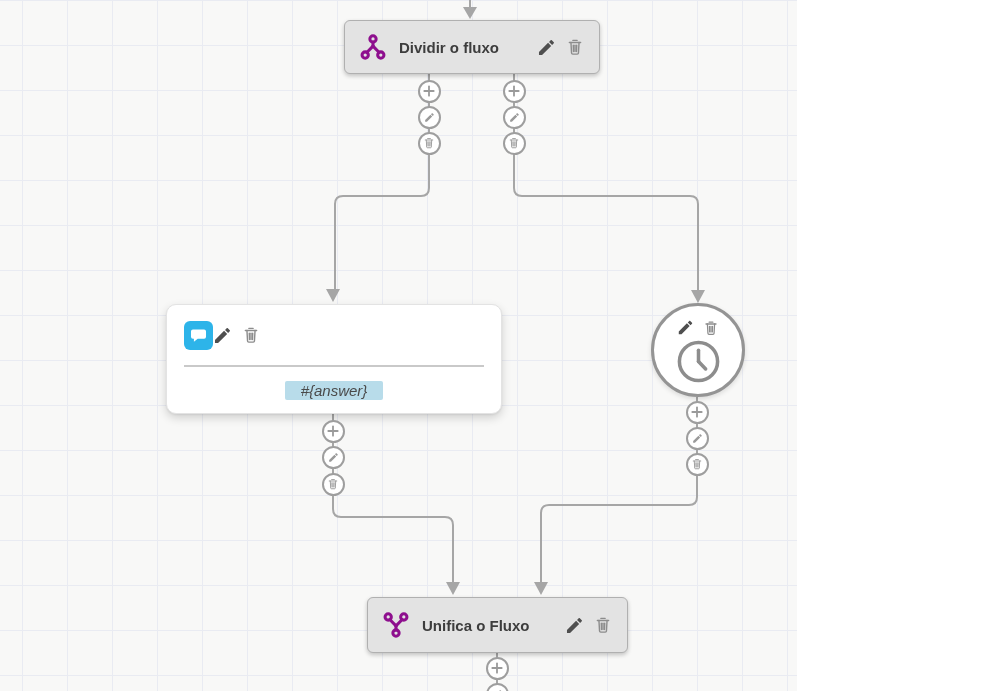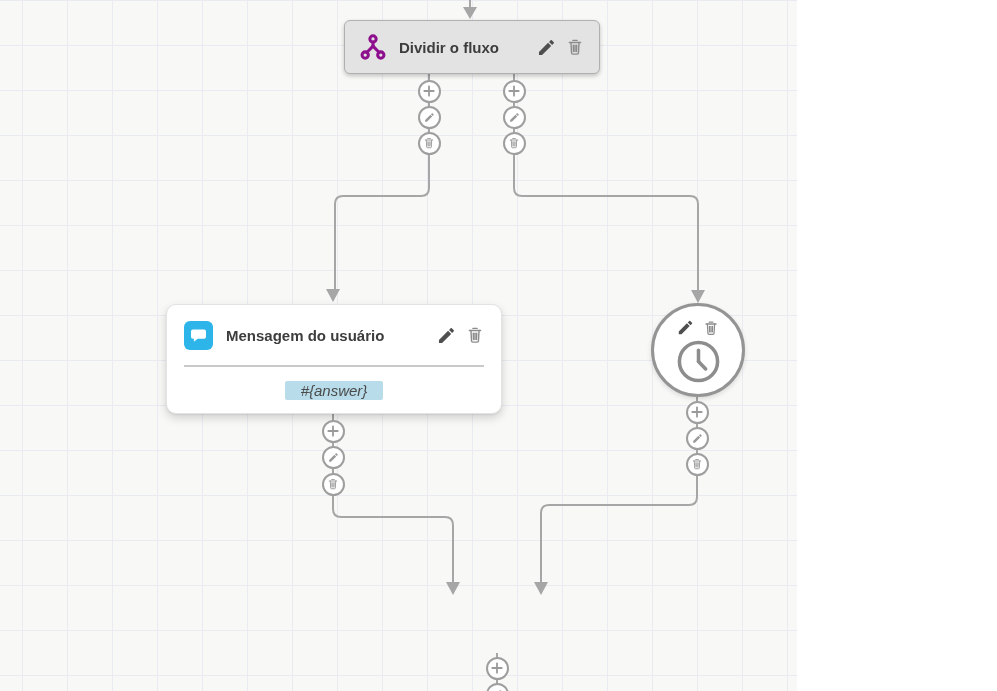--- a/index.html
+++ b/index.html
@@ -206,21 +206,20 @@
       </span>
   </div>
 
   <div class="card" style="left:166px;top:304px;width:336px;height:110px;">
     <div class="card-header">
       <span class="chat-badge">
         <svg width="19" height="19">
             <use href="#sym-chat"></use>
           </svg>
       </span>
-      <span class="card-title">Mensagem do usuário</span>
       <span class="hicon pencil-dark">
         <svg width="19" height="19">
             <use href="#sym-pencil"></use>
           </svg>
       </span>
       <span class="hicon trash-light">
         <svg width="18" height="18">
             <use href="#sym-trash"></use>
           </svg>
       </span>
@@ -288,20 +287,38 @@
       </span>
   </div>
   <div class="port" style="left:685.5px;top:452.5px;">
     <span>
         <svg width="12" height="12">
           <use href="#sym-trash"></use>
         </svg>
       </span>
   </div>
 
+  <div class="gnode" style="left:367px;top:597px;width:261px;height:56px;">
+    <span class="hicon purple">
+      <svg width="26" height="26">
+          <use href="#sym-merge"></use>
+        </svg>
+    </span>
+    <span class="node-label">Unifica o Fluxo</span>
+    <span class="hicon pencil-dark">
+      <svg width="19" height="19">
+          <use href="#sym-pencil"></use>
+        </svg>
+    </span>
+    <span class="hicon trash-light">
+      <svg width="18" height="18">
+          <use href="#sym-trash"></use>
+        </svg>
+    </span>
+  </div>
 
   <div class="port" style="left:485.5px;top:656.5px;">
     <span>
         <svg width="12" height="12">
           <use href="#sym-plus"></use>
         </svg>
       </span>
   </div>
   <div class="port" style="left:485.5px;top:683px;">
     <span>

